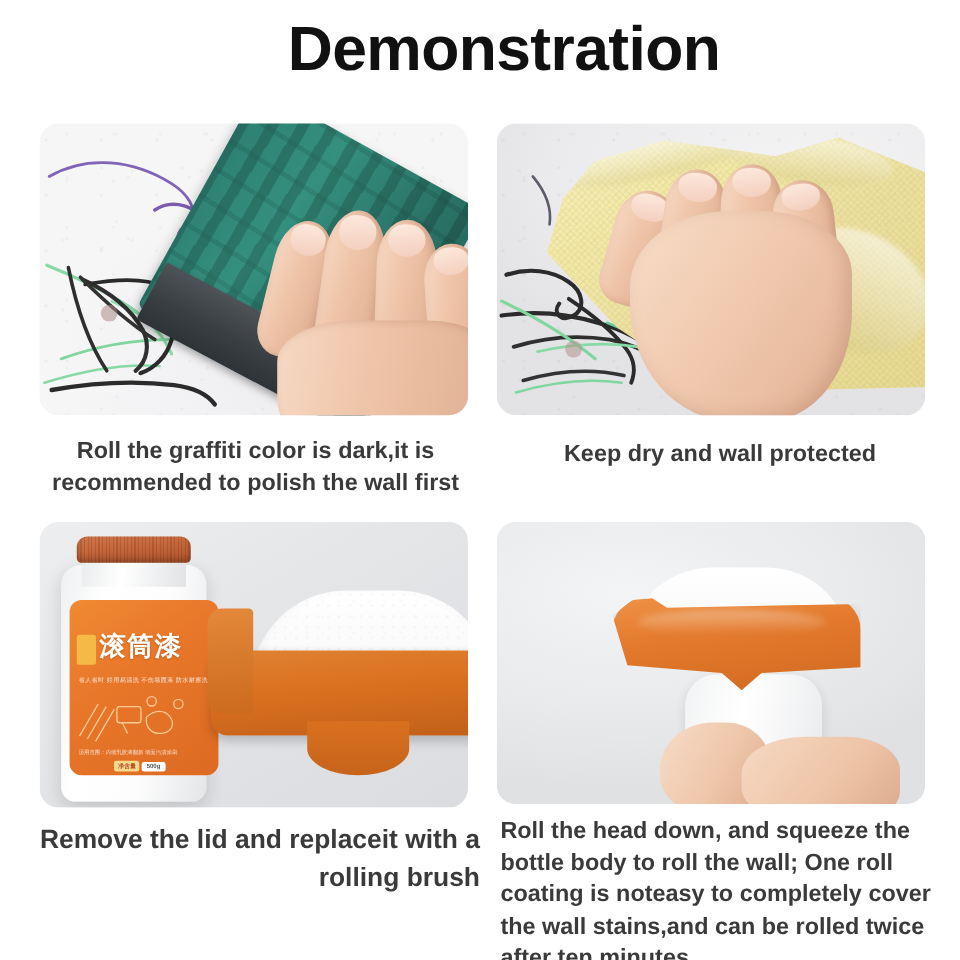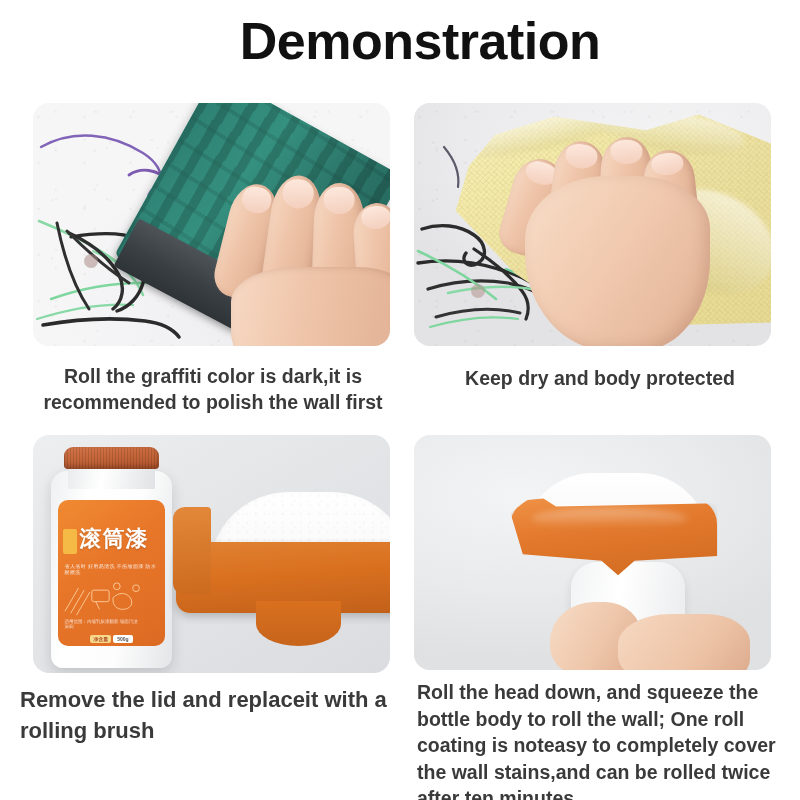--- a/index.html
+++ b/index.html
@@ -61,21 +61,21 @@
   .cap-tl {
     left: 18px; top: 364px; width: 390px;
     text-align: center; font-size: 19.5px;
   }
   .cap-tr {
     left: 410px; top: 366px; width: 380px;
     text-align: center; font-size: 19.5px;
   }
   .cap-bl {
     left: 20px; top: 684px; width: 380px;
-    text-align: left; font-size: 22px; line-height: 1.42;
+    text-align: right; font-size: 22px; line-height: 1.42;
   }
   .cap-br {
     left: 417px; top: 679px; width: 372px;
     text-align: left; font-size: 19.5px; line-height: 1.36;
   }
 
   
   .wall-1 {
     position: absolute; inset: 0;
     background:
@@ -229,20 +229,21 @@
     background: repeating-linear-gradient(90deg, rgba(0,0,0,.35) 0 1px, transparent 1px 3px);
     border-radius: 9px 9px 4px 4px;
   }
   .label {
     position: absolute;
     left: 6%; top: 24%;
     width: 88%; height: 66%;
     background: linear-gradient(145deg, #f08a32 0%, #e8772a 40%, #dd6a22 100%);
     border-radius: 10px;
     overflow: hidden;
+    padding-left: 17px;
   }
   .label-badge {
     position: absolute;
     left: 5%; top: 20%;
     width: 13%; height: 17%;
     background: #f6c048;
     border-radius: 2px;
     opacity: .9;
   }
   .label-title {
@@ -573,17 +574,17 @@
       <div class="hand-4">
         <div class="thumb-4"></div>
         <div class="palm-4"></div>
       </div>
     </div>
   </div>
 </div>
 
 <div class="caption cap-tl">Roll the graffiti color is dark,it is recommended to polish the wall first</div>
 
-<div class="caption cap-tr">Keep dry and body protected</div>
+<div class="caption cap-tr">Keep dry and wall protected</div>
 
 <div class="caption cap-bl">Remove the lid and replaceit with a rolling brush</div>
 
 <div class="caption cap-br">Roll the head down, and squeeze the bottle body to roll the wall; One roll coating is noteasy to completely cover the wall stains,and can be rolled twice after ten minutes</div>
 
 </body></html>

